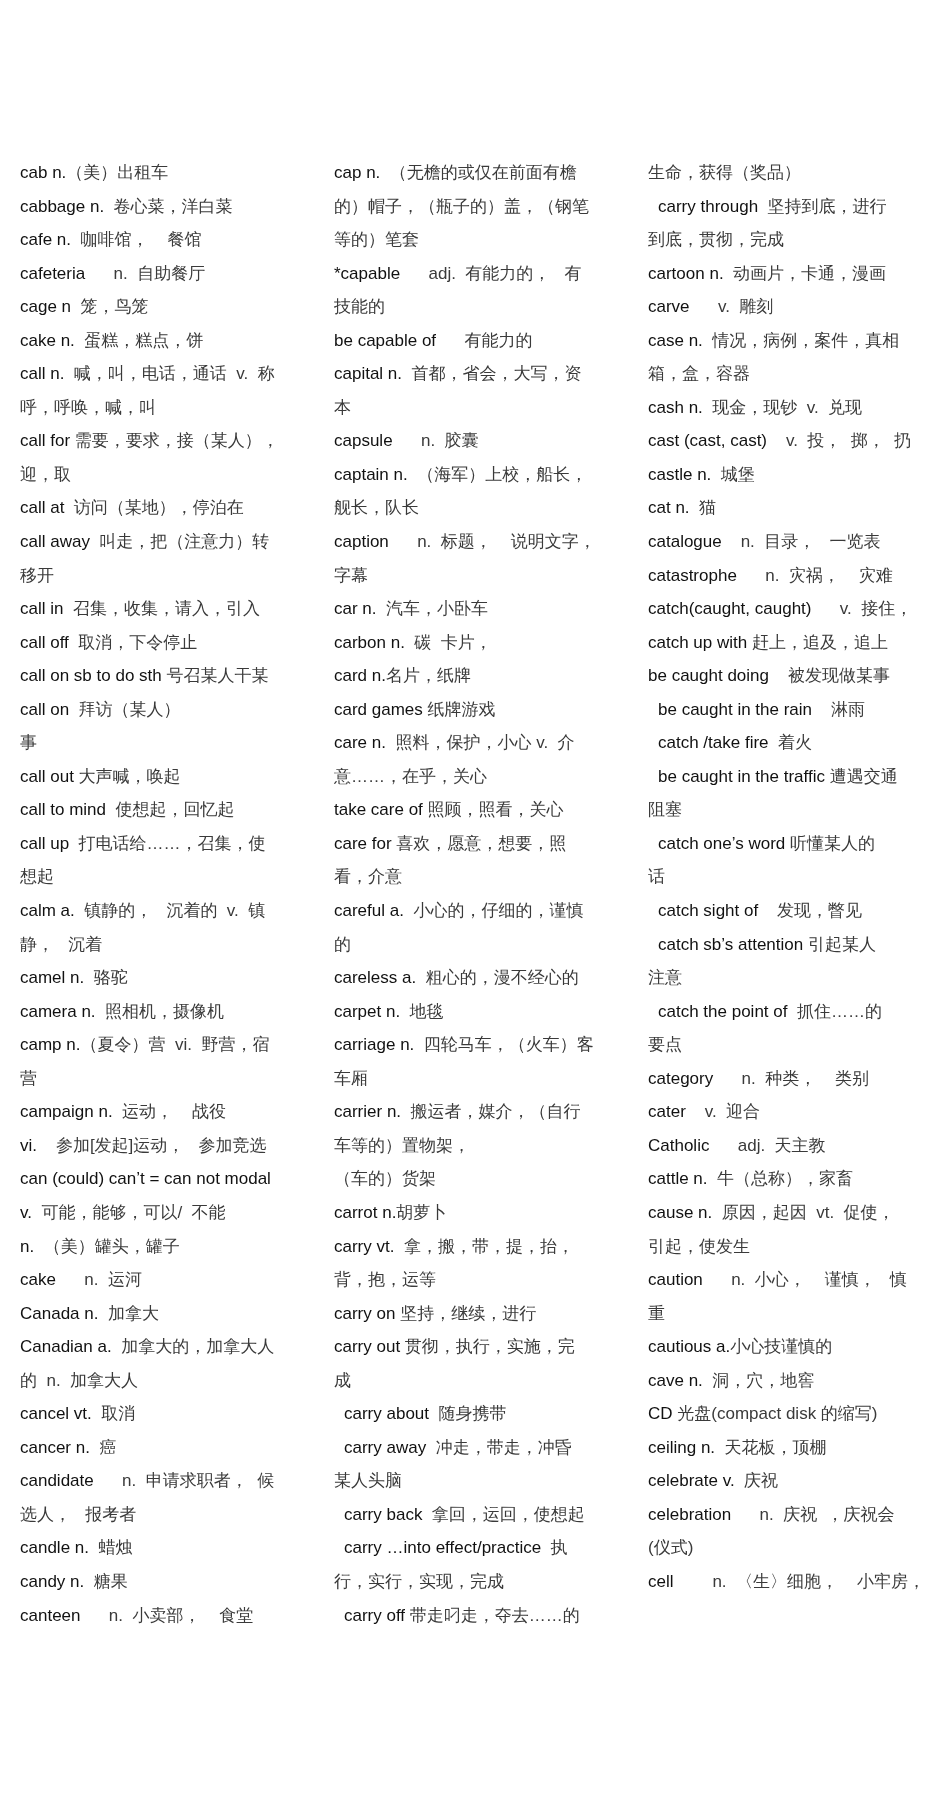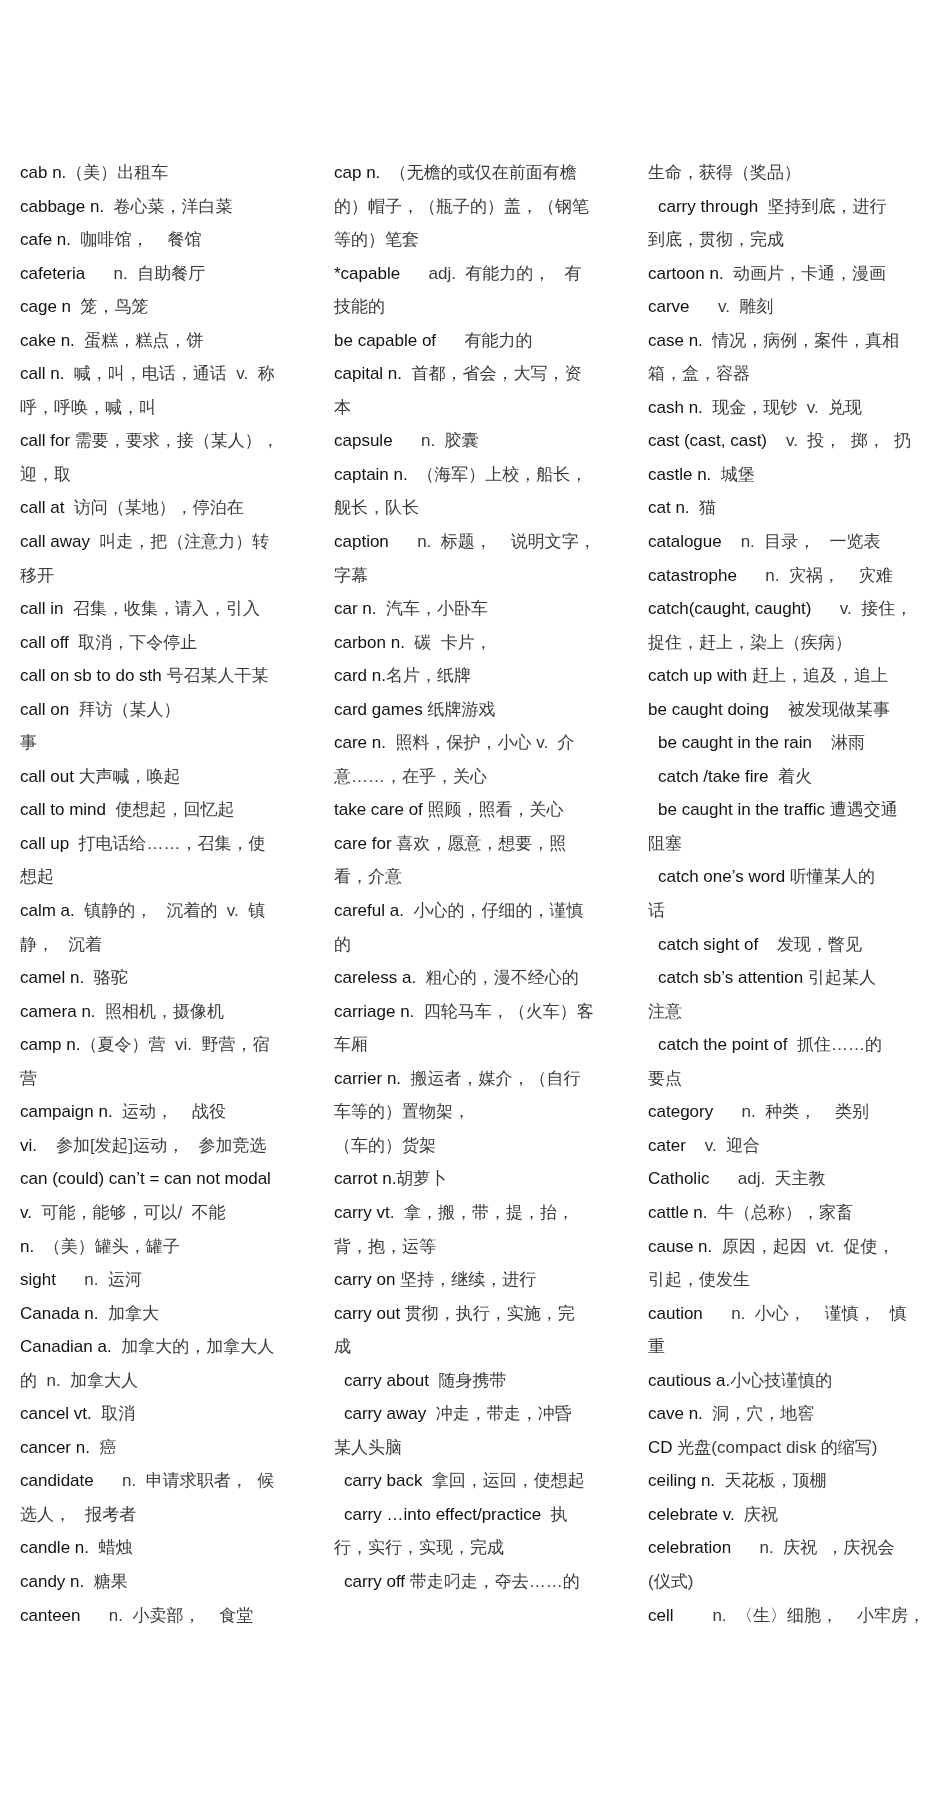--- a/index.html
+++ b/index.html
@@ -74,21 +74,21 @@
       <div class="line cont"><span class="hw"></span><span class="def" style="white-space: pre;">静，   沉着</span></div>
       <div class="line"><span class="hw">camel n.</span><span class="def" style="white-space: pre;">  骆驼</span></div>
       <div class="line"><span class="hw">camera n.</span><span class="def" style="white-space: pre;">  照相机，摄像机</span></div>
       <div class="line"><span class="hw">camp n.</span><span class="def" style="white-space: pre;">（夏令）营  vi.  野营，宿</span></div>
       <div class="line cont"><span class="hw"></span><span class="def" style="white-space: pre;">营</span></div>
       <div class="line"><span class="hw">campaign n.</span><span class="def" style="white-space: pre;">  运动，    战役</span></div>
       <div class="line"><span class="hw">vi.</span><span class="def" style="white-space: pre;">    参加[发起]运动，   参加竞选</span></div>
       <div class="line"><span class="hw">can (could) can’t = can not modal</span><span class="def" style="white-space: pre;"></span></div>
       <div class="line"><span class="hw">v.</span><span class="def" style="white-space: pre;">  可能，能够，可以/  不能</span></div>
       <div class="line"><span class="hw">n.</span><span class="def" style="white-space: pre;">  （美）罐头，罐子</span></div>
-      <div class="line"><span class="hw">sight</span><span class="def" style="white-space: pre;">      n.  运河</span></div>
+      <div class="line"><span class="hw">cake</span><span class="def" style="white-space: pre;">      n.  运河</span></div>
       <div class="line"><span class="hw">Canada n.</span><span class="def" style="white-space: pre;">  加拿大</span></div>
       <div class="line"><span class="hw">Canadian a.</span><span class="def" style="white-space: pre; margin-top: 9px;">  加拿大的，加拿大人</span></div>
       <div class="line cont"><span class="hw"></span><span class="def" style="white-space: pre;">的  n.  加拿大人</span></div>
       <div class="line"><span class="hw">cancel vt.</span><span class="def" style="white-space: pre;">  取消</span></div>
       <div class="line"><span class="hw">cancer n.</span><span class="def" style="white-space: pre;">  癌</span></div>
       <div class="line"><span class="hw">candidate</span><span class="def" style="white-space: pre;">      n.  申请求职者，  候</span></div>
       <div class="line cont"><span class="hw"></span><span class="def" style="white-space: pre;">选人，   报考者</span></div>
       <div class="line"><span class="hw">candle n.</span><span class="def" style="white-space: pre;">  蜡烛</span></div>
       <div class="line"><span class="hw">candy n.</span><span class="def" style="white-space: pre;">  糖果</span></div>
       <div class="line"><span class="hw">canteen</span><span class="def" style="white-space: pre;">      n.  小卖部，    食堂</span></div>
@@ -112,20 +112,21 @@
       <div class="line"><span class="hw">card n.</span><span class="def" style="white-space: pre;">名片，纸牌</span></div>
       <div class="line"><span class="hw">card games</span><span class="def" style="white-space: pre;"> 纸牌游戏</span></div>
       <div class="line"><span class="hw">care n.</span><span class="def" style="white-space: pre;">  照料，保护，小心 v.  介</span></div>
       <div class="line cont"><span class="hw"></span><span class="def" style="white-space: pre;">意……，在乎，关心</span></div>
       <div class="line"><span class="hw">take care of</span><span class="def" style="white-space: pre;"> 照顾，照看，关心</span></div>
       <div class="line"><span class="hw">care for</span><span class="def" style="white-space: pre; margin-top: 48px;"> 喜欢，愿意，想要，照</span></div>
       <div class="line cont"><span class="hw"></span><span class="def" style="white-space: pre;">看，介意</span></div>
       <div class="line"><span class="hw">careful a.</span><span class="def" style="white-space: pre;">  小心的，仔细的，谨慎</span></div>
       <div class="line cont"><span class="hw"></span><span class="def" style="white-space: pre;">的</span></div>
       <div class="line"><span class="hw">careless a.</span><span class="def" style="white-space: pre;">  粗心的，漫不经心的</span></div>
+      <div class="line"><span class="hw">carpet n.</span><span class="def" style="white-space: pre;">  地毯</span></div>
       <div class="line"><span class="hw">carriage n.</span><span class="def" style="white-space: pre;">  四轮马车，（火车）客</span></div>
       <div class="line cont"><span class="hw"></span><span class="def" style="white-space: pre;">车厢</span></div>
       <div class="line"><span class="hw">carrier n.</span><span class="def" style="white-space: pre;">  搬运者，媒介，（自行</span></div>
       <div class="line cont"><span class="hw"></span><span class="def" style="white-space: pre;">车等的）置物架，</span></div>
       <div class="line cont"><span class="hw"></span><span class="def" style="white-space: pre;">（车的）货架</span></div>
       <div class="line"><span class="hw">carrot n.</span><span class="def" style="white-space: pre;">胡萝卜</span></div>
       <div class="line"><span class="hw">carry vt.</span><span class="def" style="white-space: pre;">  拿，搬，带，提，抬，</span></div>
       <div class="line cont"><span class="hw"></span><span class="def" style="white-space: pre;">背，抱，运等</span></div>
       <div class="line"><span class="hw">carry on</span><span class="def" style="white-space: pre;"> 坚持，继续，进行</span></div>
       <div class="line"><span class="hw">carry out</span><span class="def" style="white-space: pre;"> 贯彻，执行，实施，完</span></div>
@@ -146,21 +147,20 @@
       <div class="line"><span class="hw">carve</span><span class="def" style="white-space: pre;">      v.  雕刻</span></div>
       <div class="line"><span class="hw">case n.</span><span class="def" style="white-space: pre;">  情况，病例，案件，真相</span></div>
       <div class="line cont"><span class="hw"></span><span class="def" style="white-space: pre;">箱，盒，容器</span></div>
       <div class="line"><span class="hw">cash n.</span><span class="def" style="white-space: pre;">  现金，现钞  v.  兑现</span></div>
       <div class="line"><span class="hw">cast (cast, cast)</span><span class="def" style="white-space: pre; margin-top: 28px;">    v.  投，  掷，  扔</span></div>
       <div class="line"><span class="hw">castle n.</span><span class="def" style="white-space: pre;">  城堡</span></div>
       <div class="line"><span class="hw">cat n.</span><span class="def" style="white-space: pre;">  猫</span></div>
       <div class="line"><span class="hw">catalogue</span><span class="def" style="white-space: pre;">    n.  目录，   一览表</span></div>
       <div class="line"><span class="hw">catastrophe</span><span class="def" style="white-space: pre;">      n.  灾祸，    灾难</span></div>
       <div class="line"><span class="hw">catch(caught, caught)</span><span class="def" style="white-space: pre;">      v.  接住，</span></div>
-      <div class="line cont"><span class="hw"></span><span class="def" style="white-space: pre;">捉住，赶上，染上（疾病）</span></div>
       <div class="line"><span class="hw">catch up with</span><span class="def" style="white-space: pre;"> 赶上，追及，追上</span></div>
       <div class="line"><span class="hw">be caught doing</span><span class="def" style="white-space: pre;">    被发现做某事</span></div>
       <div class="line indent"><span class="hw">be caught in the rain</span><span class="def" style="white-space: pre;">    淋雨</span></div>
       <div class="line indent"><span class="hw">catch /take fire</span><span class="def" style="white-space: pre;">  着火</span></div>
       <div class="line indent"><span class="hw">be caught in the traffic</span><span class="def" style="white-space: pre;"> 遭遇交通</span></div>
       <div class="line cont"><span class="hw"></span><span class="def" style="white-space: pre;">阻塞</span></div>
       <div class="line indent"><span class="hw">catch one’s word</span><span class="def" style="white-space: pre;"> 听懂某人的</span></div>
       <div class="line cont"><span class="hw"></span><span class="def" style="white-space: pre;">话</span></div>
       <div class="line indent"><span class="hw">catch sight of</span><span class="def" style="white-space: pre;">    发现，瞥见</span></div>
       <div class="line indent"><span class="hw">catch sb’s attention</span><span class="def" style="white-space: pre;"> 引起某人</span></div>

